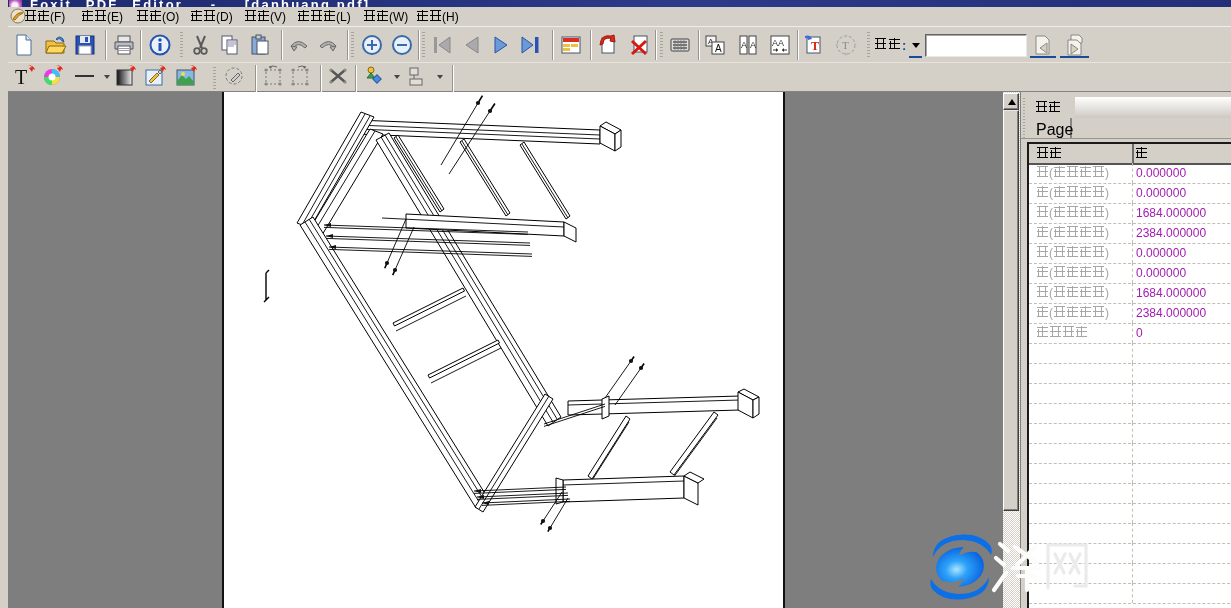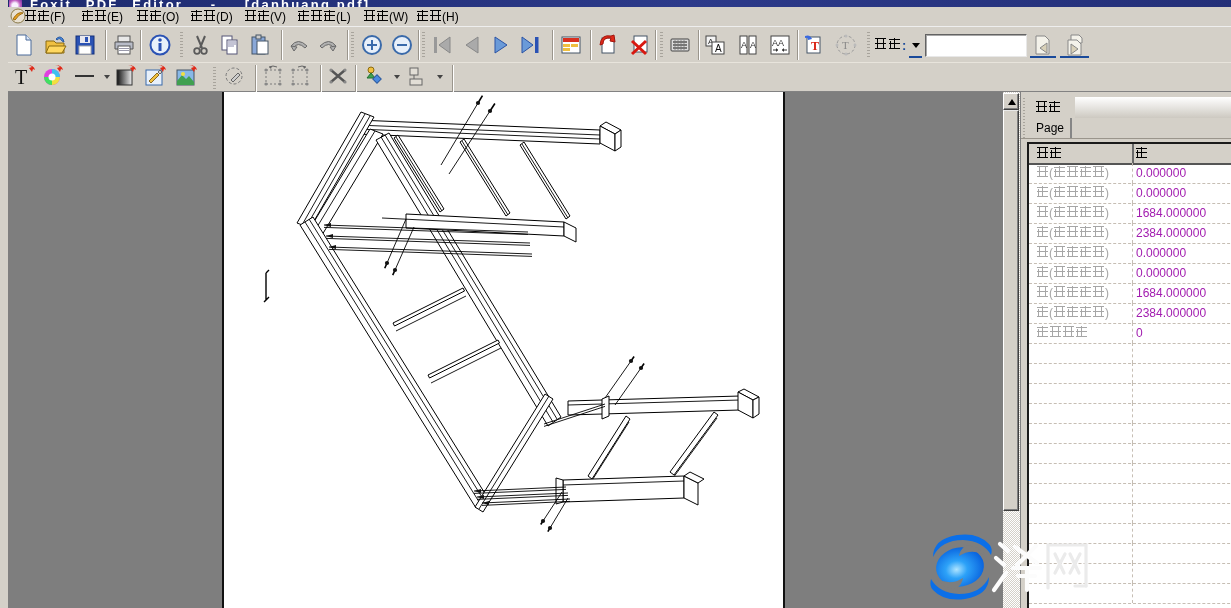--- a/index.html
+++ b/index.html
@@ -34,21 +34,21 @@
 #page{left:214px;top:92px;width:559px;height:516px;background:#fff;border-left:2px solid #111;border-right:2px solid #111}
 
 #sbar{left:995px;top:92px;width:17px;height:516px;background:repeating-conic-gradient(#fff 0 25%,#d4d0c8 0 50%) 0 0/2px 2px}
 #sbtn{position:absolute;left:0;top:1px;width:16px;height:17px;background:#d4d0c8;border:1px solid;border-color:#fff #404040 #404040 #fff;box-shadow:inset -1px -1px 0 #808080;box-sizing:border-box}
 #sbtn:after{content:"";position:absolute;left:4px;top:5px;border:4px solid transparent;border-bottom:6px solid #000;border-top:0}
 #sthumb{position:absolute;left:0;top:18px;width:16px;height:401px;background:#d4d0c8;border:1px solid;border-color:#e8e8e8 #404040 #404040 #fff;box-shadow:inset -1px -1px 0 #808080;box-sizing:border-box}
 
 #panel{left:1012px;top:92px;width:219px;height:516px;background:#d4d0c8;border-left:1px solid #808080}
 #ptitle{position:absolute;left:5px;top:5px;width:52px;height:21px;background:#d4d0c8;color:#000;font-size:12px;padding:4px 0 0 9px;box-sizing:border-box;border-right:1px solid #808080}
 #pgrad{position:absolute;left:54px;top:5px;right:0;height:21px;background:linear-gradient(#ffffff,#cdc9c1)}
-#ptab{position:absolute;left:5px;top:26px;width:46px;height:20px;background:#d4d0c8;color:#000;font-size:12px;padding:3px 0 0 10px;box-sizing:border-box;border-right:2px solid #868686}
+#ptab{position:absolute;left:5px;top:26px;width:46px;height:20px;background:#d4d0c8;color:#000;font-size:16px;padding:3px 0 0 10px;box-sizing:border-box;border-right:2px solid #868686}
 #ptabline{position:absolute;left:0px;top:46px;right:0;height:1px;background:#9a958c}
 #ptable{position:absolute;left:6px;top:50px;width:213px;height:466px;background:#fff;border-left:2px solid #1a1a1a;border-top:2px solid #1a1a1a}
 #thead{position:absolute;left:0;top:0;width:211px;height:19px;background:#d4d0c8;border-bottom:2px solid #555;color:#000;font-size:12px}
 #thead .c1{position:absolute;left:7px;top:3px}
 #thead .c2{position:absolute;left:106px;top:3px}
 #thead .dv{position:absolute;left:103px;top:0;width:2px;height:19px;background:#6a6a6a}
 .trow{position:absolute;left:0;width:211px;height:20px;border-bottom:1px dashed #c6beb4;font-size:12px}
 .tname{position:absolute;left:7px;top:3px;color:#a6a6a6}
 .tval{position:absolute;left:107px;top:3px;color:#a21caf;font-size:12px}
 .vdash{position:absolute;left:103px;top:0;width:1px;height:20px;border-left:1px dashed #c6beb4}

